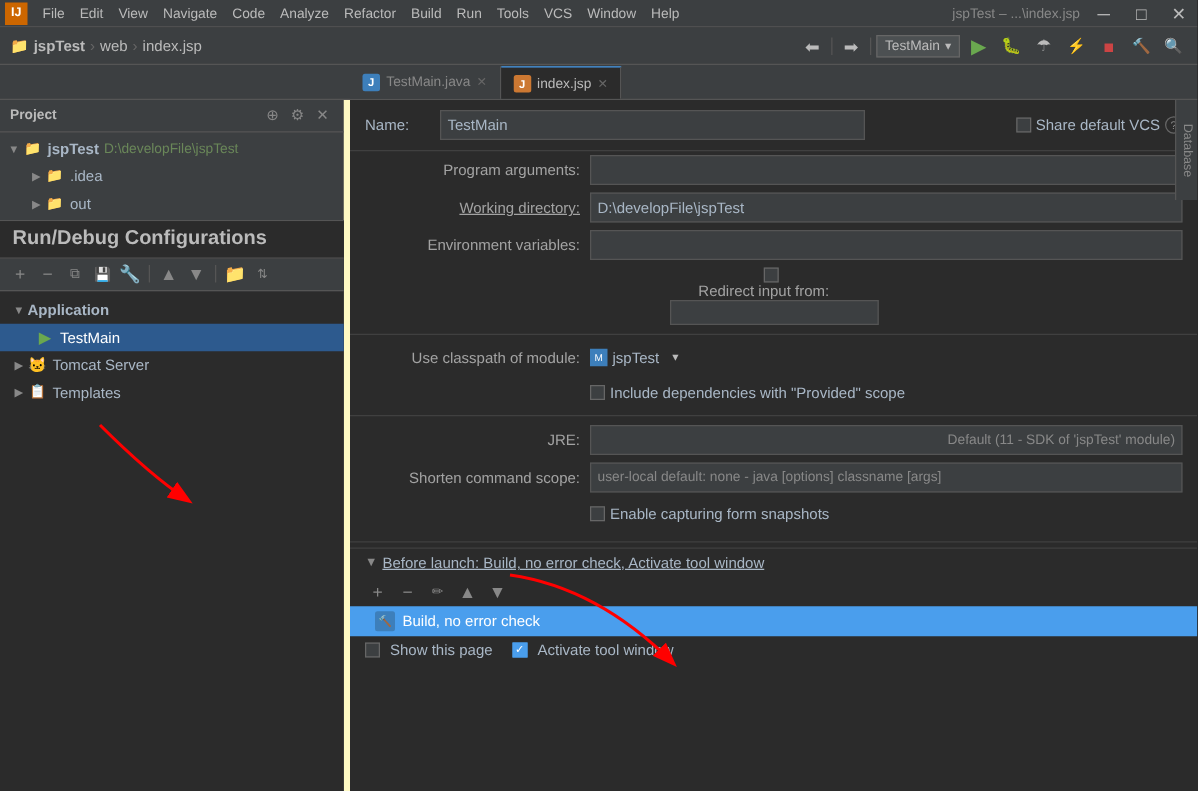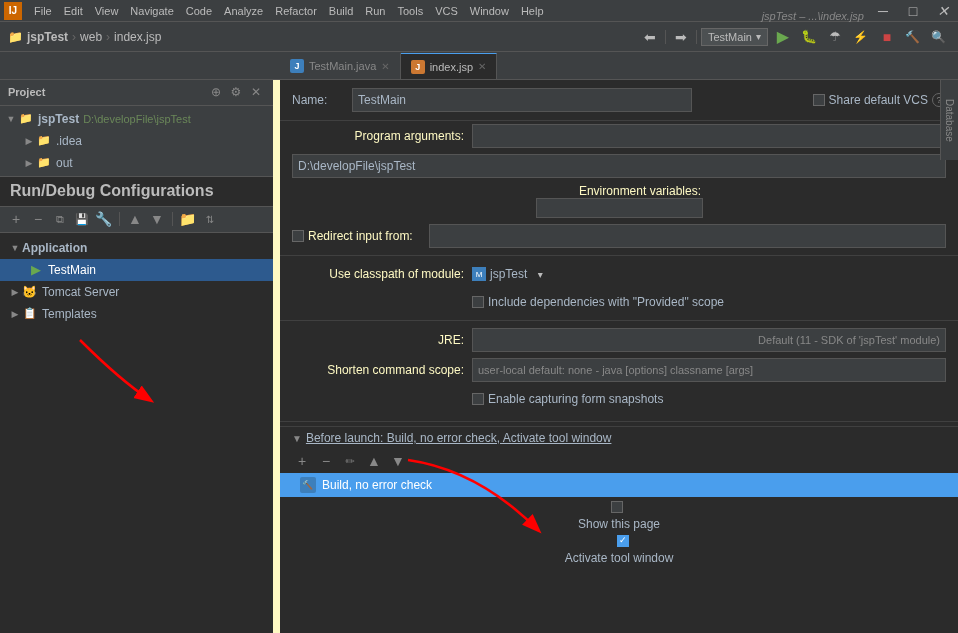--- a/index.html
+++ b/index.html
@@ -23,21 +23,21 @@
     .file-tab.active { background: #2b2b2b; color: #bbbbbb; border-top: 1px solid #4a9eed; }
     .file-tab .close-x { color: #666; font-size: 10px; }
     .file-tab .tab-icon { width: 14px; height: 14px; display: inline-flex; align-items: center; justify-content: center; font-size: 9px; font-weight: bold; }
     .tab-icon-java { background: #3d7fbb; color: white; border-radius: 2px; }
     .tab-icon-jsp { background: #cc7832; color: white; border-radius: 2px; }
 
     
     .main-layout { display: flex; height: calc(633px - 22px - 30px - 28px); }
 
     
-    .left-panel { width: 280px; background: #3c3f41; border-right: 7px solid #fef9c3; display: flex; flex-direction: column; }
+    .left-panel { width: 280px; background: #3c3f41; border-right: 5px solid #fef9c3; display: flex; flex-direction: column; }
     .left-panel-header { height: 26px; display: flex; align-items: center; padding: 0 8px; border-bottom: 1px solid #555; gap: 4px; }
     .panel-header-icons { margin-left: auto; display: flex; gap: 2px; }
     .ph-icon { width: 18px; height: 18px; display: flex; align-items: center; justify-content: center; font-size: 12px; color: #888; cursor: pointer; }
 
     
     .config-header { height: 30px; background: #2b2b2b; border-bottom: 1px solid #555; display: flex; align-items: center; padding: 0 10px; }
 
     
     .config-toolbar { height: 26px; background: #3c3f41; border-bottom: 1px solid #555; display: flex; align-items: center; padding: 0 6px; gap: 2px; }
     .ct-icon { width: 20px; height: 20px; display: flex; align-items: center; justify-content: center; font-size: 14px; color: #888; cursor: pointer; }
@@ -49,21 +49,21 @@
     .tree-item.selected { background: #2d5a8e; color: white; }
     .tree-item.selected .tree-label { color: white; }
     .tree-arrow { width: 14px; display: flex; align-items: center; justify-content: center; font-size: 9px; color: #888; }
     .tree-icon { width: 16px; height: 16px; margin-right: 4px; display: flex; align-items: center; justify-content: center; font-size: 11px; }
     .tree-label { font-size: 12px; color: #a9b7c6; }
     .tree-sublabel { font-size: 11px; color: #6a8759; margin-left: 4px; }
 
     
     .right-panel { flex: 1; background: #2b2b2b; overflow-y: auto; }
     .form-row { display: flex; align-items: center; min-height: 28px; padding: 3px 0; }
-    .form-label { width: 180px; font-size: 12px; color: #fef9c3; flex-shrink: 0; padding-right: 8px; text-align: right; }
+    .form-label { width: 180px; font-size: 12px; color: #a3a3a3; flex-shrink: 0; padding-right: 8px; text-align: right; }
     .form-label.underline { text-decoration: underline; }
     .form-input { flex: 1; background: #3c3f41; border: 1px solid #555; color: #a9b7c6; font-size: 12px; padding: 2px 5px; height: 24px; }
     .form-select-display { flex: 1; background: #3c3f41; border: 1px solid #555; color: #a9b7c6; font-size: 12px; padding: 2px 5px; height: 24px; display: flex; align-items: center; }
     .name-section { display: flex; align-items: center; padding: 8px 12px; border-bottom: 1px solid #404040; }
     .name-label { width: 60px; font-size: 12px; color: #a9b7c6; }
     .name-input { flex: 1; max-width: 340px; background: #3c3f41; border: 1px solid #555; color: #a9b7c6; font-size: 12px; padding: 2px 5px; height: 24px; }
     .share-area { margin-left: auto; display: flex; align-items: center; gap: 4px; font-size: 12px; color: #a9b7c6; }
     .cb { width: 12px; height: 12px; border: 1px solid #666; background: #3c3f41; display: inline-block; flex-shrink: 0; }
     .cb.checked { background: #4a9eed; border-color: #4a9eed; position: relative; }
     .cb.checked::after { content: '✓'; color: white; font-size: 9px; position: absolute; top: -1px; left: 1px; }
@@ -72,21 +72,21 @@
     .before-launch-header { display: flex; align-items: center; padding: 4px 12px; border-top: 1px solid #404040; cursor: pointer; }
     .bl-arrow { color: #888; font-size: 10px; margin-right: 4px; }
     .before-launch-toolbar { display: flex; align-items: center; padding: 2px 12px; gap: 4px; }
     .bl-icon { width: 20px; height: 20px; display: flex; align-items: center; justify-content: center; font-size: 14px; color: #888; cursor: pointer; }
 
     
     .build-item { display: flex; align-items: center; padding: 4px 20px; background: #4a9eed; color: white; font-size: 12px; cursor: pointer; }
     .build-icon { width: 16px; height: 16px; background: #3d7fbb; border-radius: 2px; display: flex; align-items: center; justify-content: center; margin-right: 6px; font-size: 9px; color: white; font-weight: bold; }
 
     
-    .show-page-row { display: flex; align-items: center; padding: 4px 12px; gap: 4px; flex-direction: column; }
+    .show-page-row { display: flex; align-items: center; padding: 4px 12px; gap: 4px; }
 
     
     .status-bar { height: 22px; background: #3c3f41; border-top: 1px solid #555; display: flex; align-items: center; padding: 0 8px; font-size: 11px; color: #888; position: fixed; bottom: 0; width: 958px; }
     .status-url { margin-left: auto; color: #4a9eed; }
 
     
     .vertical-tab { position: absolute; right: 0; top: 90px; writing-mode: vertical-rl; background: #3c3f41; border-left: 1px solid #555; padding: 6px 3px; font-size: 10px; color: #888; cursor: pointer; }
 
     
     .form-divider { height: 1px; background: #404040; margin: 4px 0; }
@@ -108,21 +108,21 @@
     <div class="menu-item">Navigate</div>
     <div class="menu-item">Code</div>
     <div class="menu-item">Analyze</div>
     <div class="menu-item">Refactor</div>
     <div class="menu-item">Build</div>
     <div class="menu-item">Run</div>
     <div class="menu-item">Tools</div>
     <div class="menu-item">VCS</div>
     <div class="menu-item">Window</div>
     <div class="menu-item">Help</div>
-    <div style="margin-left:auto; display:flex; align-items:flex-end; gap:8px;font-style:italic;">
+    <div style="margin-left:auto; display:flex; align-items:center; gap:8px;">
       <span style="font-size:11px; color:#888;">jspTest – ...\index.jsp</span>
       <div class="toolbar-icon">─</div>
       <div class="toolbar-icon">□</div>
       <div class="toolbar-icon">✕</div>
     </div>
   </div>
 
   <div class="title-bar">
     <div class="title-project">
       <span style="font-size:12px;">📁</span>
@@ -260,29 +260,30 @@
           <span style="color:#888; border:1px solid #666; border-radius:50%; width:14px; height:14px; display:inline-flex; align-items:center; justify-content:center; font-size:9px; cursor:pointer;">?</span>
         </div>
       </div>
 
       <div class="form-row" style="padding: 3px 12px;">
         <span class="form-label">Program arguments:</span>
         <input class="form-input" type="text" style="flex: 1 1 0%;">
       </div>
 
       <div class="form-row" style="padding: 3px 12px;">
+        <span class="form-label underline">Working directory:</span>
         <input class="form-input" type="text" value="D:\developFile\jspTest" style="flex: 1 1 0%;">
       </div>
 
-      <div class="form-row" style="padding: 3px 12px; flex-direction: column;">
+      <div class="form-row" style="padding: 3px 12px;">
         <span class="form-label">Environment variables:</span>
         <input class="form-input" type="text" style="flex: 1 1 0%;">
       </div>
 
-      <div class="form-row" style="padding: 3px 12px;">
+      <div class="form-row" style="padding: 3px 12px; flex-direction: column;">
         <div class="cb" style="margin-right:4px; flex-shrink:0;"></div>
         <span class="form-label" style="text-align:left; width:auto; margin-right:8px;">Redirect input from:</span>
         <input class="form-input" type="text" style="flex: 1 1 0%;">
       </div>
 
       <div class="form-divider"></div>
 
       <div class="form-row" style="padding: 3px 12px;">
         <span class="form-label">Use classpath of module:</span>
         <div style="display:flex; align-items:center; flex:1;">

